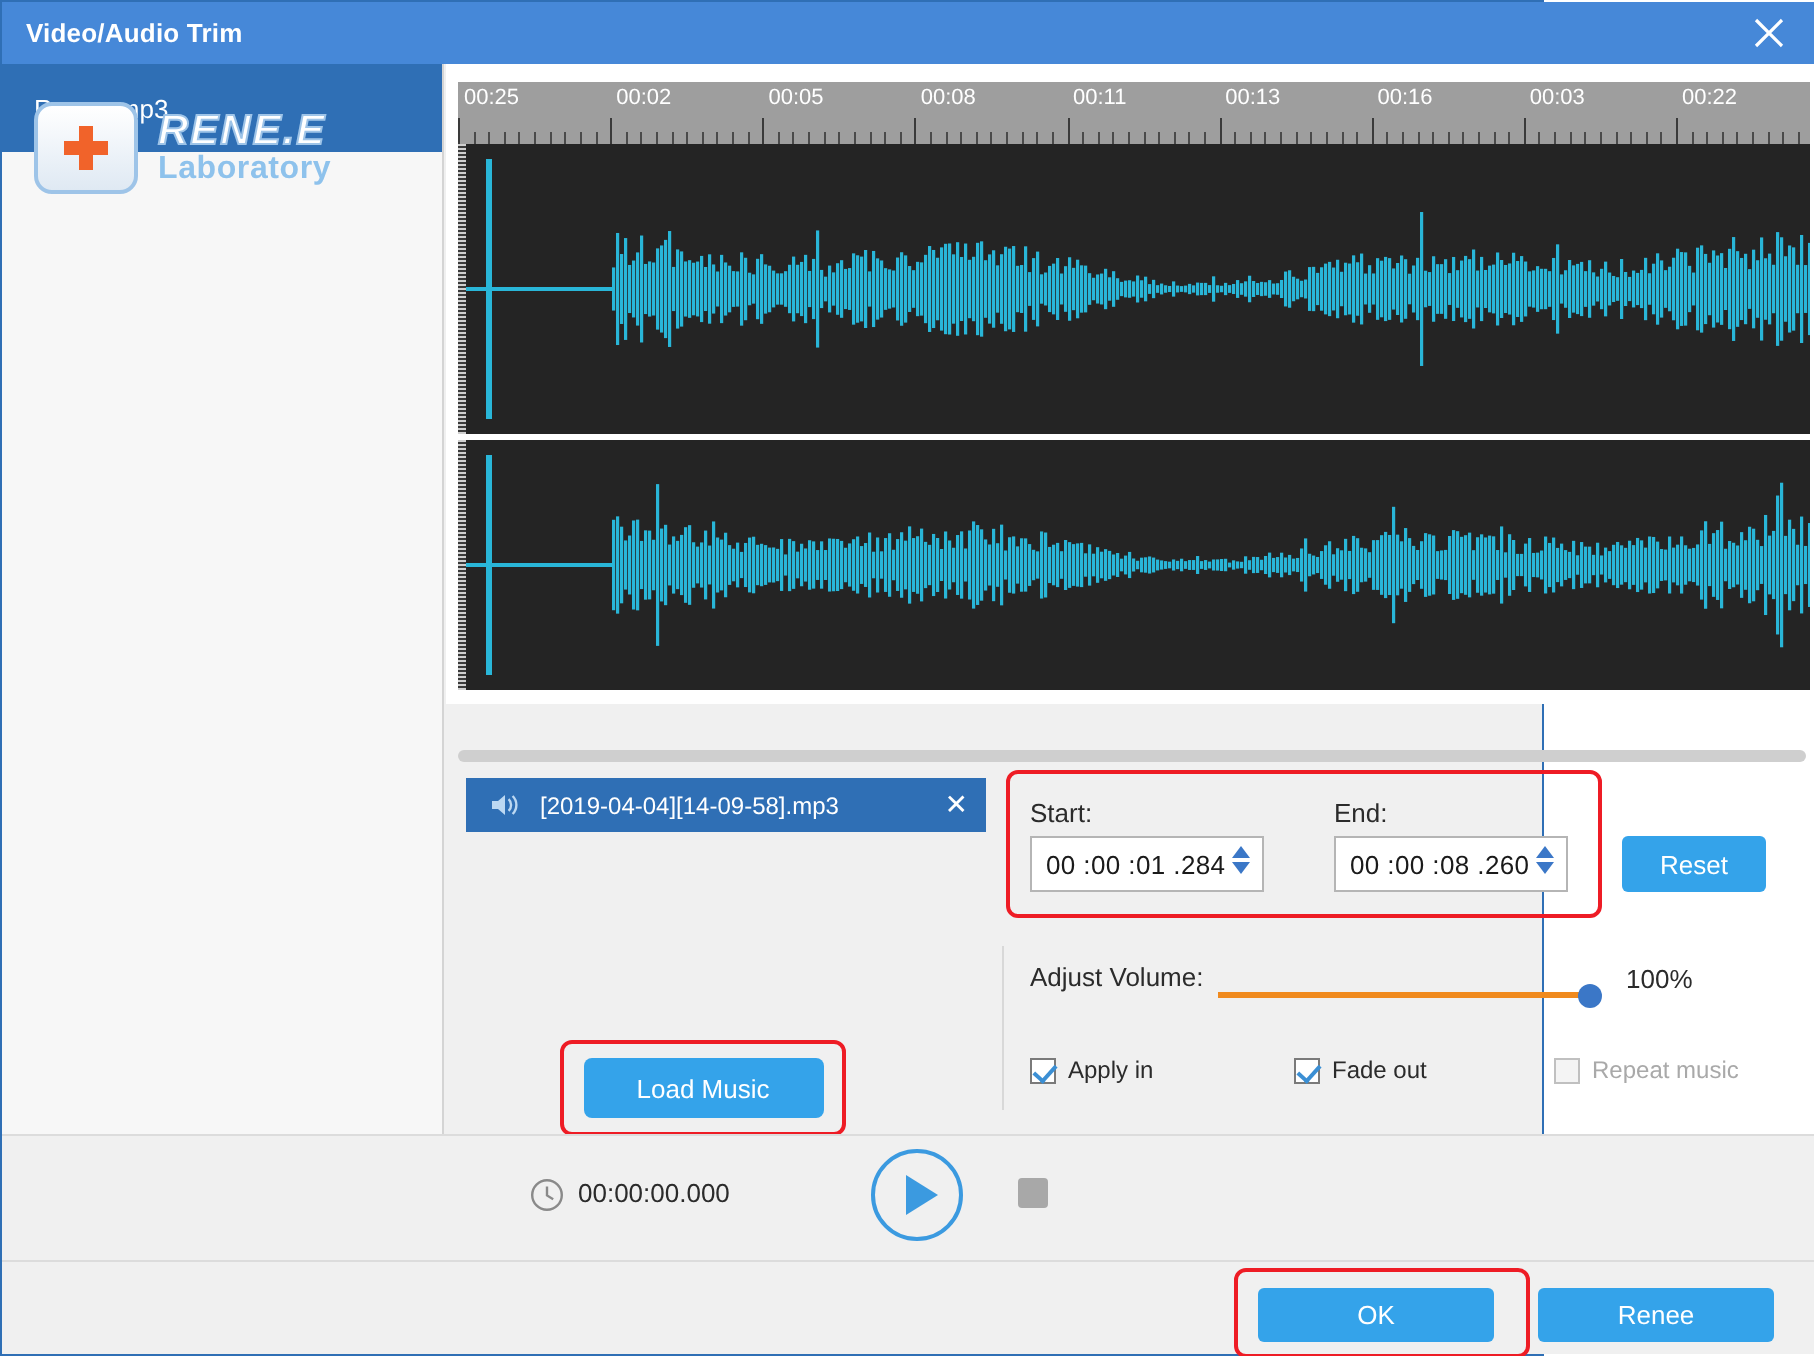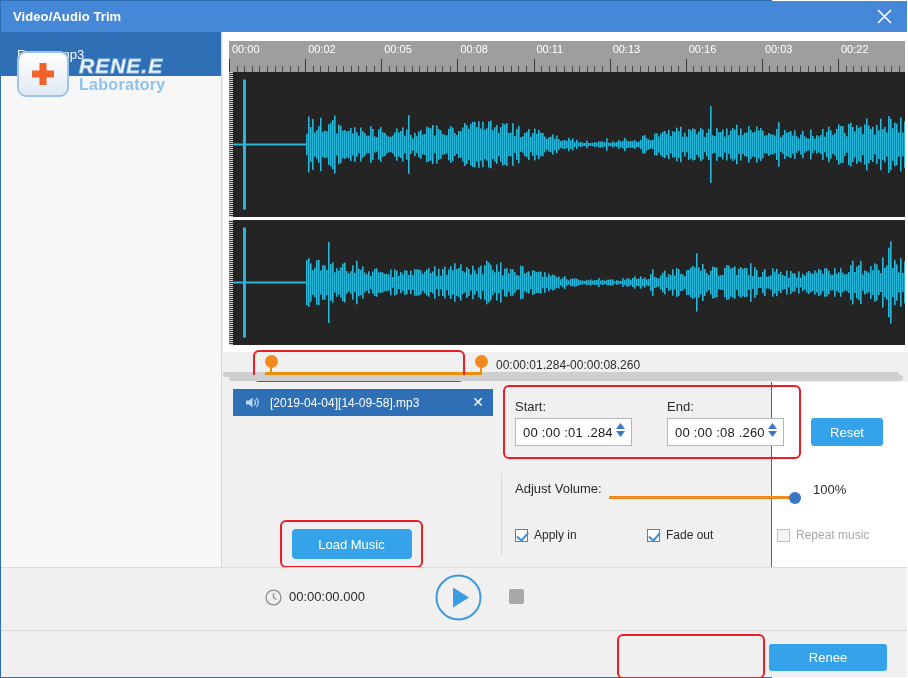--- a/index.html
+++ b/index.html
@@ -334,21 +334,21 @@
   </div>
 
   <div id="sidebar">
     <div class="side-item active">
       <span>Renee.mp3</span>
     </div>
   </div>
 
   <div id="wave-panel">
     <div id="ruler">
-        <span class="ruler-label" style="left: 3px;">00:00</span>
+        <span class="ruler-label" style="left: 3px;">00:25</span>
         <div class="tick-major" style="left: 0px;"></div>
         <div class="tick-minor" style="left: 7.61261px;"></div>
         <div class="tick-minor" style="left: 15.2252px;"></div>
         <div class="tick-minor" style="left: 22.8378px;"></div>
         <div class="tick-minor" style="left: 30.4505px;"></div>
         <div class="tick-minor" style="left: 38.0631px;"></div>
         <div class="tick-minor" style="left: 45.6757px;"></div>
         <div class="tick-minor" style="left: 53.2883px;"></div>
         <div class="tick-minor" style="left: 60.9009px;"></div>
         <div class="tick-minor" style="left: 68.5135px;"></div>
@@ -1051,32 +1051,20 @@
             <rect x="663" y="44.42860293596007" width="1.6" height="36.142794128079856" fill="#29b6d8"></rect>
             <rect x="665" y="52.367700380907976" width="1.6" height="20.264599238184044" fill="#29b6d8"></rect>
             <rect x="667" y="38.27548535099022" width="1.6" height="48.449029298019546" fill="#29b6d8"></rect>
             <rect x="669" y="52.97674050789948" width="1.6" height="19.046518984201036" fill="#29b6d8"></rect>
             <rect x="671" y="41.5200246864371" width="1.6" height="41.9599506271258" fill="#29b6d8"></rect>
           </svg>
         </div>
     </div>
   </div>
 
-  <div id="trim-row">
-    <div id="trim-track"></div>
-    <div id="trim-slider">
-      <div id="trim-fill"></div>
-      <div class="trim-stem" style="left:29px"></div>
-      <div class="trim-stem" style="left:239px"></div>
-      <div class="trim-handle" style="left:24px"></div>
-      <div class="trim-handle" style="left:234px"></div>
-      <div id="trim-hl"></div>
-    </div>
-    <span id="range-text">00:00:01.284-00:00:08.260</span>
-  </div>
   <div id="hscroll"></div>
 
   <div id="file-row">
     <span id="speaker-icon">
       <svg width="15" height="13" viewBox="0 0 15 13">
         <path d="M1 4.5 H4 L7.5 1.5 V11.5 L4 8.5 H1 Z" fill="#bcd8f2"></path>
         <path d="M9.3 3.6 A4 4 0 0 1 9.3 9.4" stroke="#bcd8f2" stroke-width="1.2" fill="none"></path>
         <path d="M11.3 2 A6.3 6.3 0 0 1 11.3 11" stroke="#bcd8f2" stroke-width="1.2" fill="none"></path>
       </svg>
     </span>
@@ -1161,16 +1149,17 @@
 
   <div id="play-btn">
     <svg width="47" height="47" viewBox="0 0 47 47">
       <circle cx="23.5" cy="23.5" r="22" stroke="#3b9ae0" stroke-width="2" fill="none"></circle>
       <path d="M18 13.5 L34 23.5 L18 33.5 Z" fill="#3b9ae0"></path>
     </svg>
   </div>
   <div id="stop-btn"></div>
 
   <div id="bottom-sep"></div>
+  <button class="action-btn" id="ok-btn">OK</button>
   <button class="action-btn" id="cancel-btn">Renee</button>
   <div id="ok-hl"></div>
 
 </div>
 
 </body></html>

